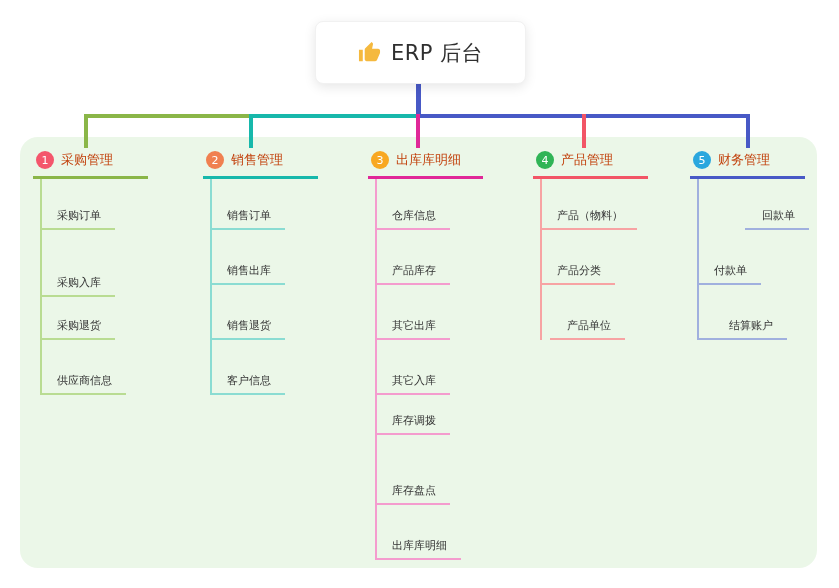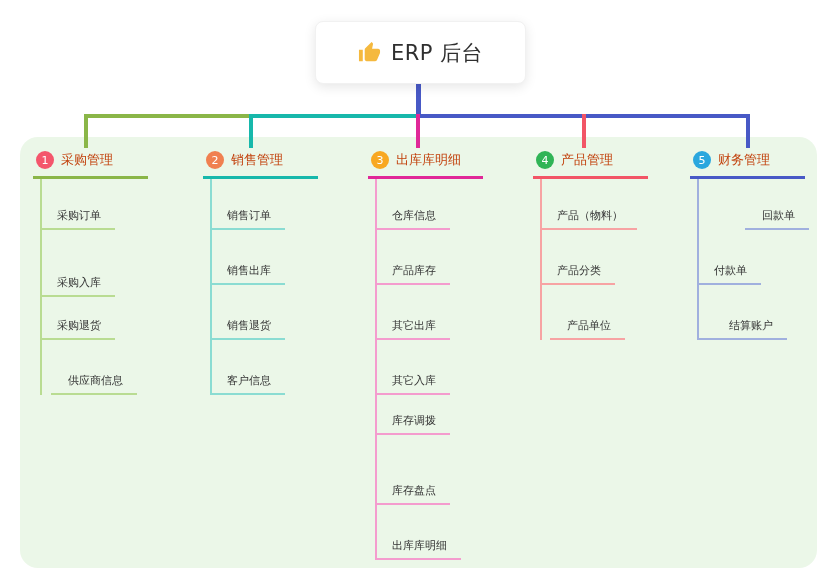--- a/index.html
+++ b/index.html
@@ -81,21 +81,21 @@
         <div class="branch" style="left: 13px;">
           <div class="branch-header">
             <span class="badge" style="background: rgb(244, 86, 108);">1</span>
             <span class="branch-label">采购管理</span>
           </div>
           <div class="branch-underline" style="background: rgb(138, 182, 72);"></div>
           <div class="rail" style="left: 7px; top: 42px; height: 216px; background: rgb(185, 220, 146);"></div>
           <div class="child" style="top: 67px; left: 7px; border-bottom-color: rgb(185, 220, 146);">采购订单</div>
           <div class="child" style="top: 122px; left: 7px; border-bottom-color: rgb(185, 220, 146); margin-top: 12px;">采购入库</div>
           <div class="child" style="top: 177px; left: 7px; border-bottom-color: rgb(185, 220, 146);">采购退货</div>
-          <div class="child" style="top: 232px; left: 18px; border-bottom-color: rgb(185, 220, 146); text-align: center;">供应商信息</div>
+          <div class="child" style="top: 232px; left: 7px; border-bottom-color: rgb(185, 220, 146); text-align: center;">供应商信息</div>
         </div>
         <div class="branch" style="left: 183px;">
           <div class="branch-header">
             <span class="badge" style="background: rgb(240, 128, 80);">2</span>
             <span class="branch-label">销售管理</span>
           </div>
           <div class="branch-underline" style="background: rgb(23, 184, 171);"></div>
           <div class="rail" style="left: 7px; top: 42px; height: 216px; background: rgb(138, 220, 210);"></div>
           <div class="child" style="top: 67px; left: 7px; border-bottom-color: rgb(138, 220, 210);">销售订单</div>
           <div class="child" style="top: 122px; left: 7px; border-bottom-color: rgb(138, 220, 210);">销售出库</div>

